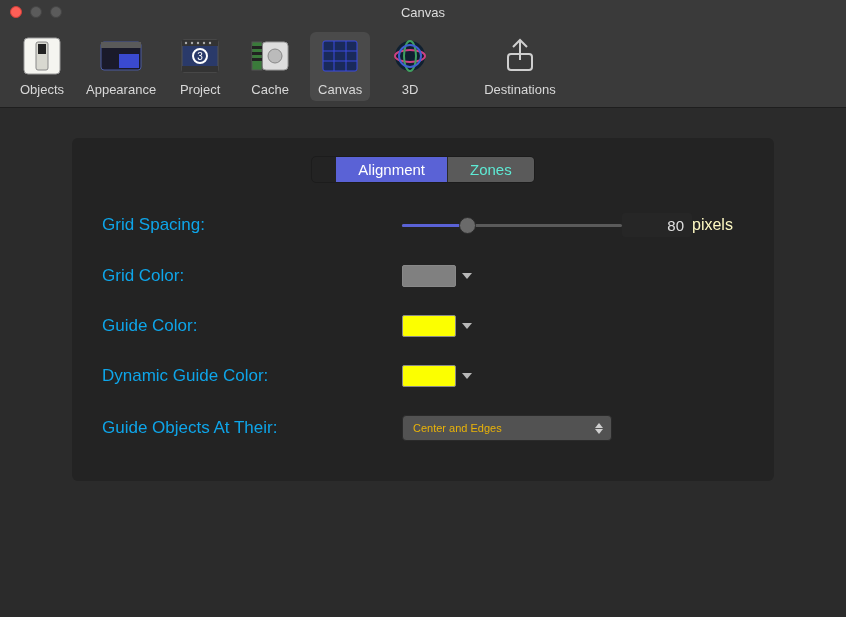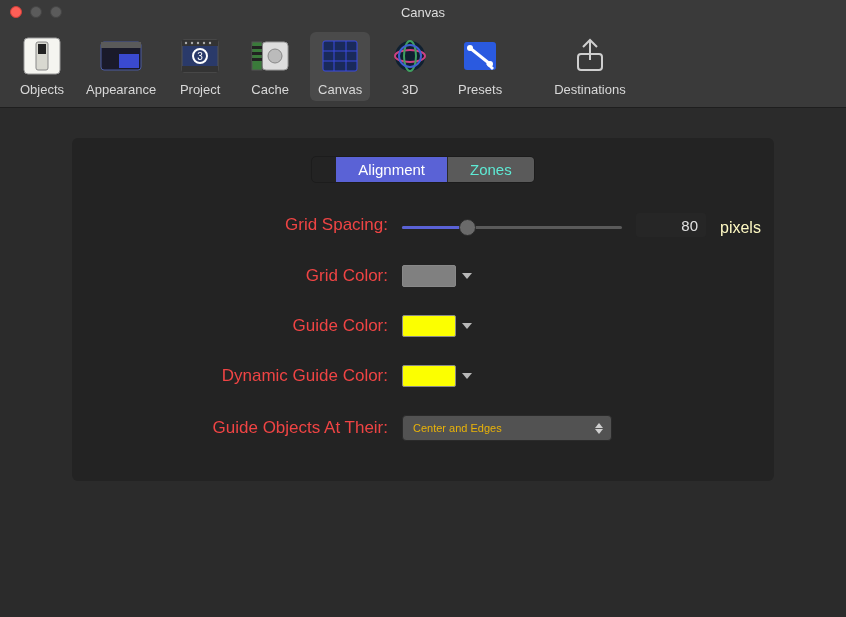--- a/index.html
+++ b/index.html
@@ -59,22 +59,22 @@
     padding: 4px 22px;
     font-size: 15px;
     background: #5a5a5a;
     color: #5eead4;
     border: none;
     border-right: 1px solid #2a2a2a;
   }
   .seg-btn:last-child{ border-right:none;}
   .seg-btn.active { background: #5a62d6; color: #fff; margin-left: 24px; }
   .form { display: grid; grid-template-columns: 300px 1fr; row-gap: 28px; align-items: center; }
-  .form-label { text-align: right; padding-right: 14px; font-size: 17px; color: #ef4444;}
-  .row-content { display:flex; align-items:flex-end; gap: 14px;}
+  .form-label { text-align: left; padding-right: 14px; font-size: 17px; color: #0ea5e9;}
+  .row-content { display:flex; align-items:center; gap: 0;}
   .slider {
     width: 220px; height: 20px; position: relative;
   }
   .slider-track {
     position:absolute; top:9px; left:0; right:0; height:3px; background:#5a5a5a; border-radius:2px;
   }
   .slider-fill {
     position:absolute; top:9px; left:0; width:28%; height:3px; background:#5a62d6; border-radius:2px;
   }
   .slider-thumb {
@@ -202,32 +202,20 @@
       <svg width="40" height="40">
           <circle cx="20" cy="20" r="15" fill="#102030"></circle>
           <ellipse cx="20" cy="20" rx="15" ry="6" fill="none" stroke="#d04080" stroke-width="2"></ellipse>
           <ellipse cx="20" cy="20" rx="6" ry="15" fill="none" stroke="#40a060" stroke-width="2"></ellipse>
           <ellipse cx="20" cy="20" rx="11" ry="11" fill="none" stroke="#4060d0" stroke-width="2" transform="rotate(45 20 20)"></ellipse>
         </svg>
     </div>
     <span class="tb-label">3D</span>
   </div>
 
-  <div class="tb-item">
-    <div class="tb-icon">
-      <svg width="40" height="40">
-          <rect x="4" y="6" width="32" height="28" rx="3" fill="#2a5ae0"></rect>
-          <line x1="10" y1="12" x2="30" y2="28" stroke="#fff" stroke-width="3"></line>
-          <circle cx="10" cy="12" r="3" fill="#fff"></circle>
-          <circle cx="30" cy="28" r="3" fill="#fff"></circle>
-          <polygon points="28,26 34,32 32,34 26,28" fill="#fff"></polygon>
-        </svg>
-    </div>
-    <span class="tb-label">Presets</span>
-  </div>
 
   <div style="width:20px"></div>
 
   <div class="tb-item">
     <div class="tb-icon">
       <svg width="40" height="40">
           <rect x="8" y="18" width="24" height="16" rx="3" fill="none" stroke="#cfcfcf" stroke-width="2"></rect>
           <line x1="20" y1="24" x2="20" y2="4" stroke="#cfcfcf" stroke-width="2"></line>
           <polyline points="13,11 20,4 27,11" fill="none" stroke="#cfcfcf" stroke-width="2"></polyline>
         </svg>

